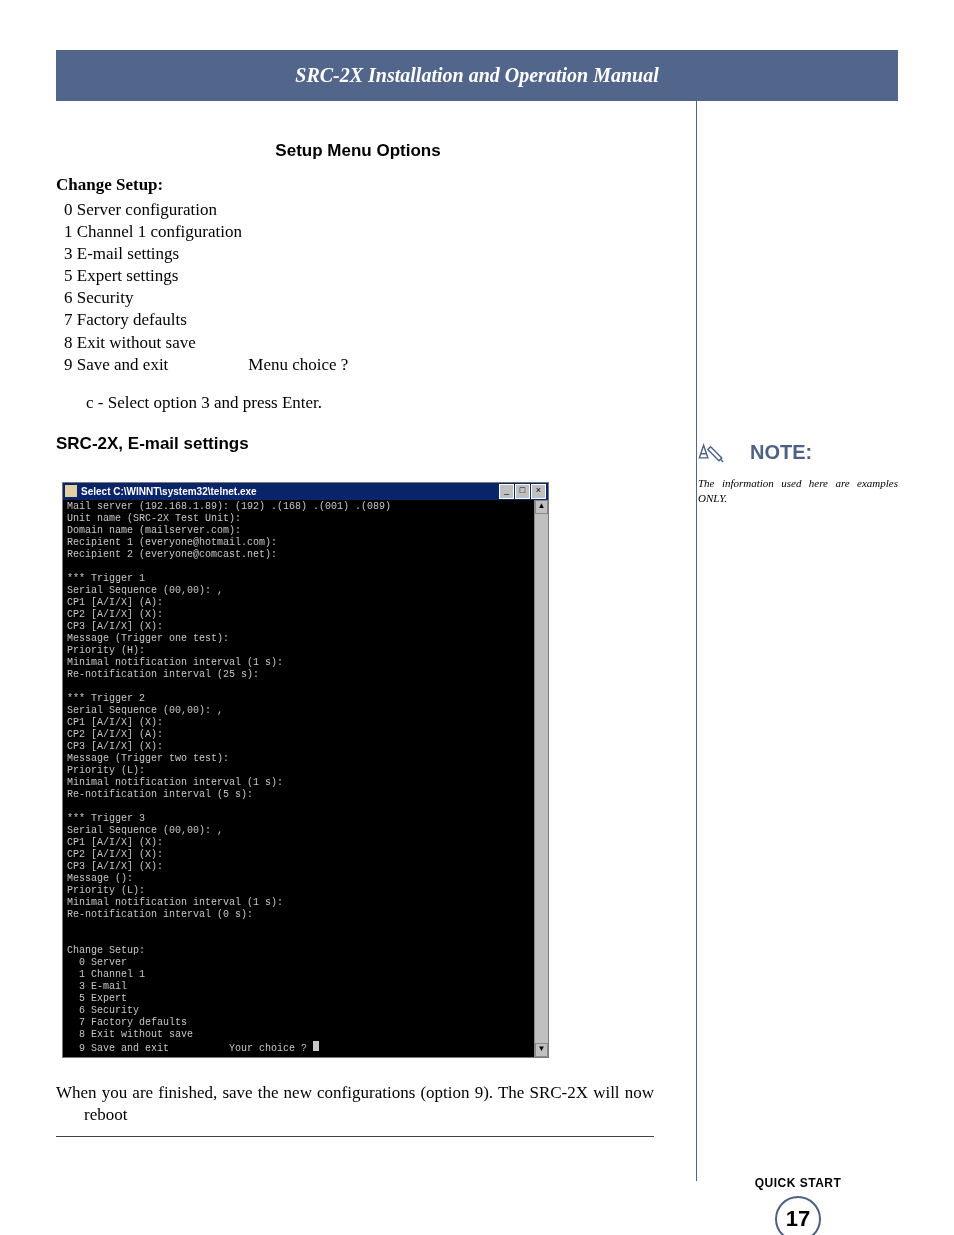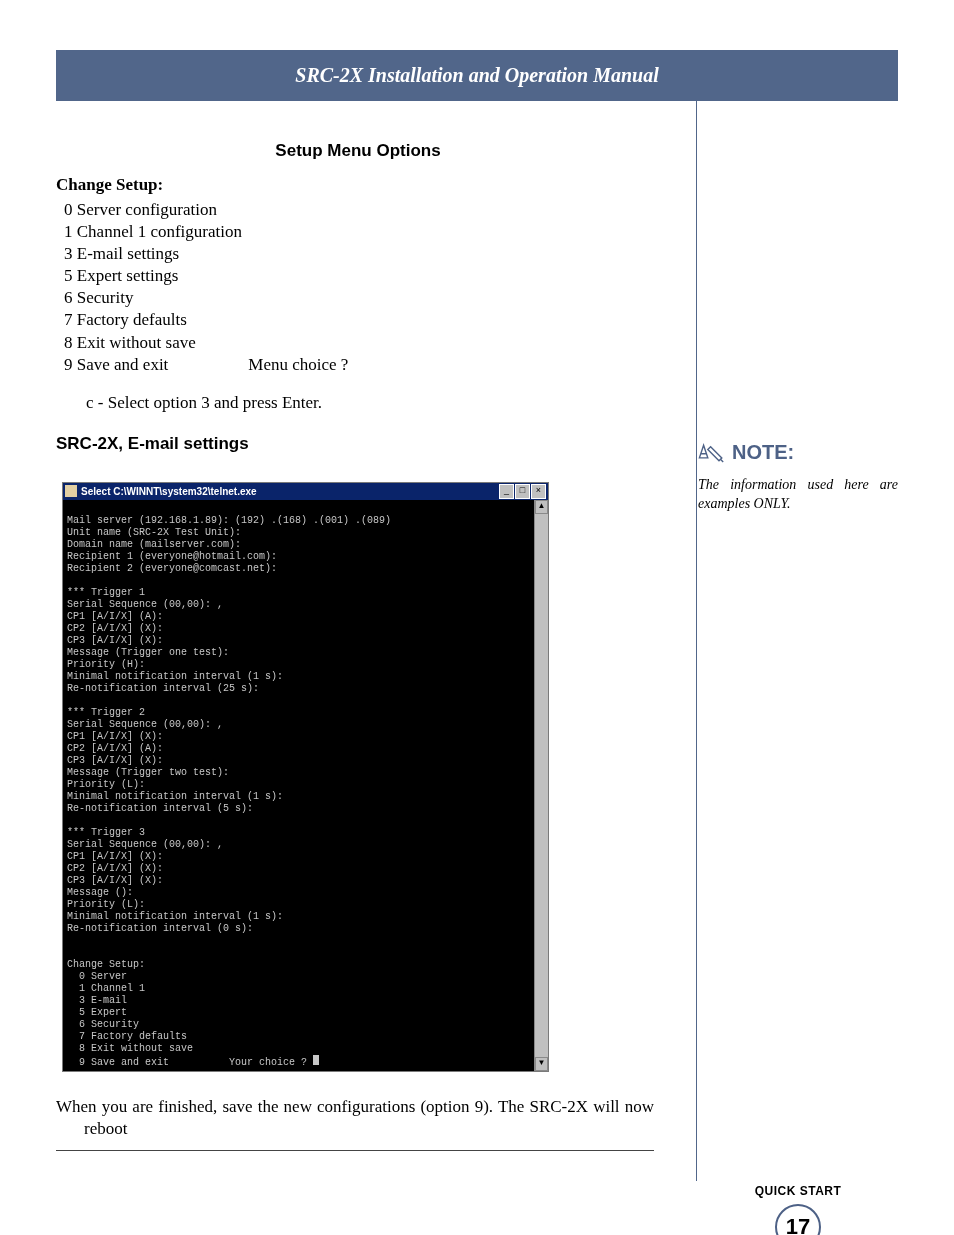--- a/index.html
+++ b/index.html
@@ -104,21 +104,21 @@
     font-family: Arial, sans-serif;
   }
   .term-body-wrap { display:flex; }
   .term-body {
     flex: 1;
     background: #000;
     color: #c7c7c7;
     font-family: "Courier New", monospace;
     font-size: 10px;
     line-height: 12px;
-    padding: 15px 4px 2px 4px;
+    padding: 1px 4px 2px 4px;
     white-space: pre;
     min-height: 540px;
   }
   .term-scroll {
     width: 13px;
     background:#c0c0c0;
     border-left:1px solid #8a8a8a;
     display:flex; flex-direction:column; align-items:center;
   }
   .term-scroll .arrow, .term-scroll .thumb {
@@ -140,27 +140,27 @@
   .bottom-rule {
     border: none;
     border-top: 1px solid #444;
     margin: 6px 6px 0 0;
   }
   .note-head {
     font-family: Arial, Helvetica, sans-serif;
     color: #4d6186;
     font-weight: bold;
     font-size: 20px;
-    display:flex; align-items:center; gap:6px;
+    display:flex; align-items:center; gap:24px;
     margin-bottom: 12px;
   }
   .note-head svg { width:28px; height:22px; }
   .note-body {
     font-style: italic;
-    font-size: 14px;
+    font-size: 11px;
     line-height: 1.35;
     text-align: justify;
   }
   .side-col .footer-block {
     margin-top: 670px;
     text-align:center;
   }
   .quick-start {
     font-family: Arial, Helvetica, sans-serif;
     font-weight: bold;

